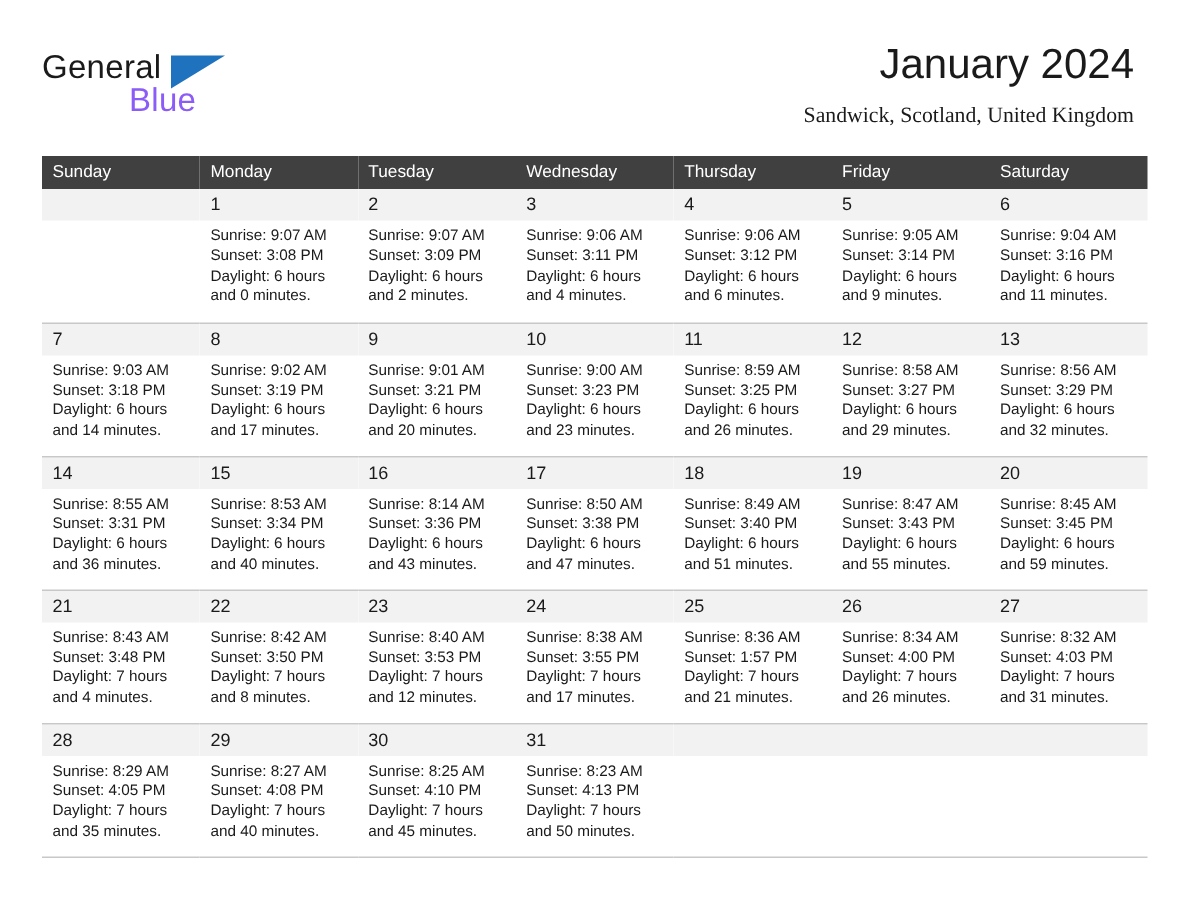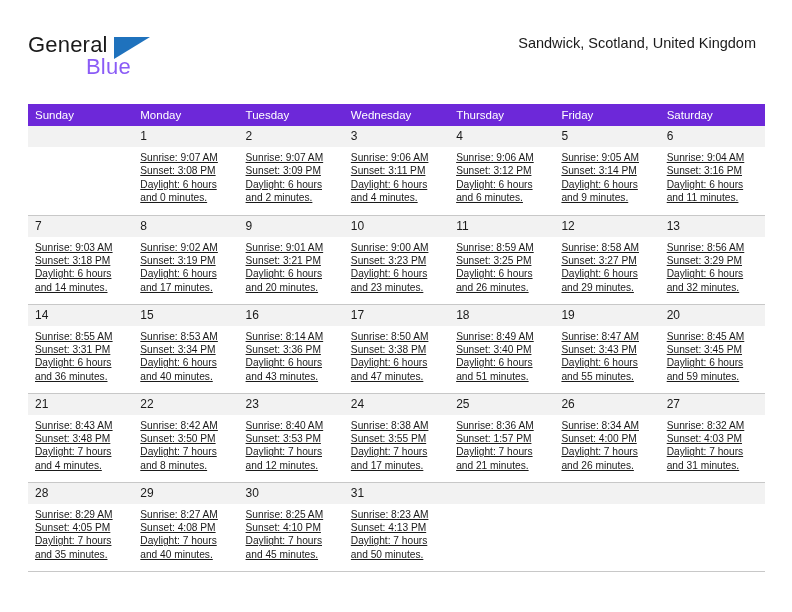--- a/index.html
+++ b/index.html
@@ -76,38 +76,39 @@
     color: #1a1a1a;
     line-height: 34px;
     white-space: nowrap;
   }
   .location-title {
     font-size: 14.5px;
     color: #1a1a1a;
     line-height: 20px;
     margin-top: 7px;
     white-space: nowrap;
+    font-family: Liberation Serif, serif;
   }
 
   
   .calendar {
     position: absolute;
     left: 28px;
     top: 104px;
     width: 737px;
   }
   table.cal {
     border-collapse: collapse;
     table-layout: fixed;
     width: 737px;
   }
   table.cal col { width: 105.28px; }
 
   thead th {
-    background: #6d28d9;
+    background: #404040;
     color: #ffffff;
     font-size: 11.5px;
     font-weight: normal;
     text-align: left;
     padding: 5px 0 5px 7px;
     height: 21px;
     line-height: 12px;
   }
 
   td.daycell {
@@ -129,38 +130,38 @@
   }
   td.daycell.empty .daynum {
     background: #f2f2f2;
     color: transparent;
   }
   .dayinfo {
     padding: 4px 6px 0 7px;
     font-size: 10.2px;
     line-height: 13.4px;
     color: #1a1a1a;
-    text-decoration: underline;
   }
   .dayinfo div { white-space: nowrap; }
 </style>
 </head>
 <body>
 
 <div class="page">
 
   <div class="header">
 
     <div class="brand">
       <span class="brand-general">General</span>
       <span class="brand-flag"></span>
       <span class="brand-blue">Blue</span>
     </div>
 
     <div class="titles">
+      <div class="month-title">January 2024</div>
       <div class="location-title">Sandwick, Scotland, United Kingdom</div>
     </div>
 
   </div>
 
   <div class="calendar">
     <table class="cal">
       <colgroup>
         <col>
           <col>

